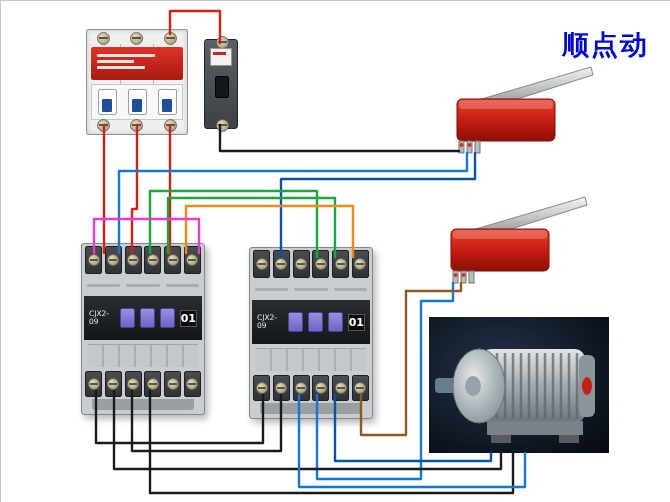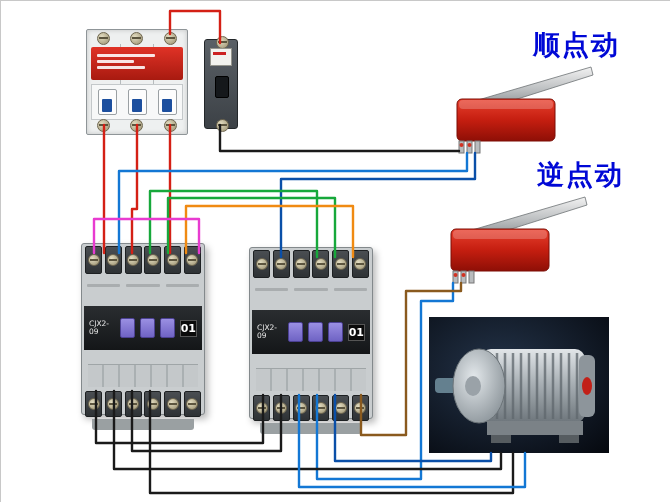--- a/index.html
+++ b/index.html
@@ -33,36 +33,36 @@
   .b1-toggle{position:absolute;left:10px;top:36px;width:12px;height:20px;background:#15181b;border:1px solid #000;border-radius:2px;}
   .b1-screw{position:absolute;left:11px;}
   .b1-screw.t{top:-4px;} .b1-screw.b{bottom:-4px;}
 
   
   .mswitch{position:absolute;z-index:2;}
 
   
   .cn-label{position:absolute;font-weight:bold;font-size:27px;letter-spacing:2px;z-index:3;
             font-family:"DejaVu Sans","Liberation Sans",sans-serif;}
-  #label-forward{left:532px;top:26px;}
+  #label-forward{left:561px;top:26px;}
   #label-reverse{left:536px;top:156px;}
 
   
   .contactor{position:absolute;width:124px;height:172px;background:#c9cdcf;border:1px solid #83898c;
              border-radius:3px;box-shadow:3px 4px 7px rgba(0,0,0,.28);z-index:2;box-sizing:border-box;}
   #contactor-left{left:80px;top:242px;}
   #contactor-right{left:248px;top:246px;}
   .ct-top,.ct-bot{display:flex;justify-content:space-between;padding:2px 3px;}
   .ct-term{width:17px;height:28px;background:linear-gradient(#4a4e52,#2e3235);border:1px solid #1d2022;
            border-radius:2px;display:flex;align-items:center;justify-content:center;box-sizing:border-box;}
   .ct-bot .ct-term{height:26px;}
   .ct-term .screw{width:10px;height:10px;}
   .ct-mid1{height:14px;margin:2px 5px;display:flex;gap:6px;align-items:center;}
   .ct-mid1 .eline{height:3px;background:#a9adaf;flex:1;border-radius:1px;}
-  .ct-black{height:44px;margin:14px 2px;background:linear-gradient(#2a2d30,#141618);display:flex;
+  .ct-black{height:44px;margin:4px 2px;background:linear-gradient(#2a2d30,#141618);display:flex;
             align-items:center;padding:0 5px;gap:5px;box-sizing:border-box;}
   .ct-model{color:#e8e8e8;font-size:7.5px;line-height:1.1;}
   .ct-btn{width:15px;height:18px;background:linear-gradient(#9a8fe2,#6f63c4);border:1px solid #4c4194;border-radius:2px;}
   .ct-aux{margin-left:auto;color:#fff;font-size:11px;font-weight:bold;border:1px solid #555;
           padding:1px 0;background:#0a0a0a;}
   .ct-mid2{height:22px;margin:2px 6px;background:repeating-linear-gradient(90deg,#c4c8ca 0 14px,#aab0b2 14px 16px);
            border-top:1px solid #9fa5a7;}
   .ct-foot{height:11px;margin:0 10px;background:#9aa0a2;border-radius:0 0 3px 3px;}
 
   
@@ -156,21 +156,20 @@
     <rect x="6" y="40" width="98" height="42" rx="5" fill="url(#red2)" stroke="#7c0d05"></rect>
     <rect x="8" y="41" width="94" height="9" rx="4" fill="rgba(255,255,255,0.22)"></rect>
     <rect x="8" y="82" width="5" height="12" fill="#b9bcbe" stroke="#777"></rect>
     <rect x="16" y="82" width="5" height="12" fill="#b9bcbe" stroke="#777"></rect>
     <rect x="24" y="82" width="5" height="12" fill="#b9bcbe" stroke="#777"></rect>
     <circle cx="10.5" cy="86" r="2" fill="#d23222"></circle>
     <circle cx="18.5" cy="86" r="2" fill="#d23222"></circle>
   </svg>
 
   <div class="cn-label" id="label-forward" style="color: rgb(0, 8, 214);">顺点动</div>
-  <div class="cn-label" id="label-reverse" style="color: rgb(0, 8, 214);">逆点动</div>
 
   <div class="contactor" id="contactor-left">
     <div class="ct-top">
         <div class="ct-term">
           <span class="screw"></span>
         </div>
         <div class="ct-term">
           <span class="screw"></span>
         </div>
         <div class="ct-term">

